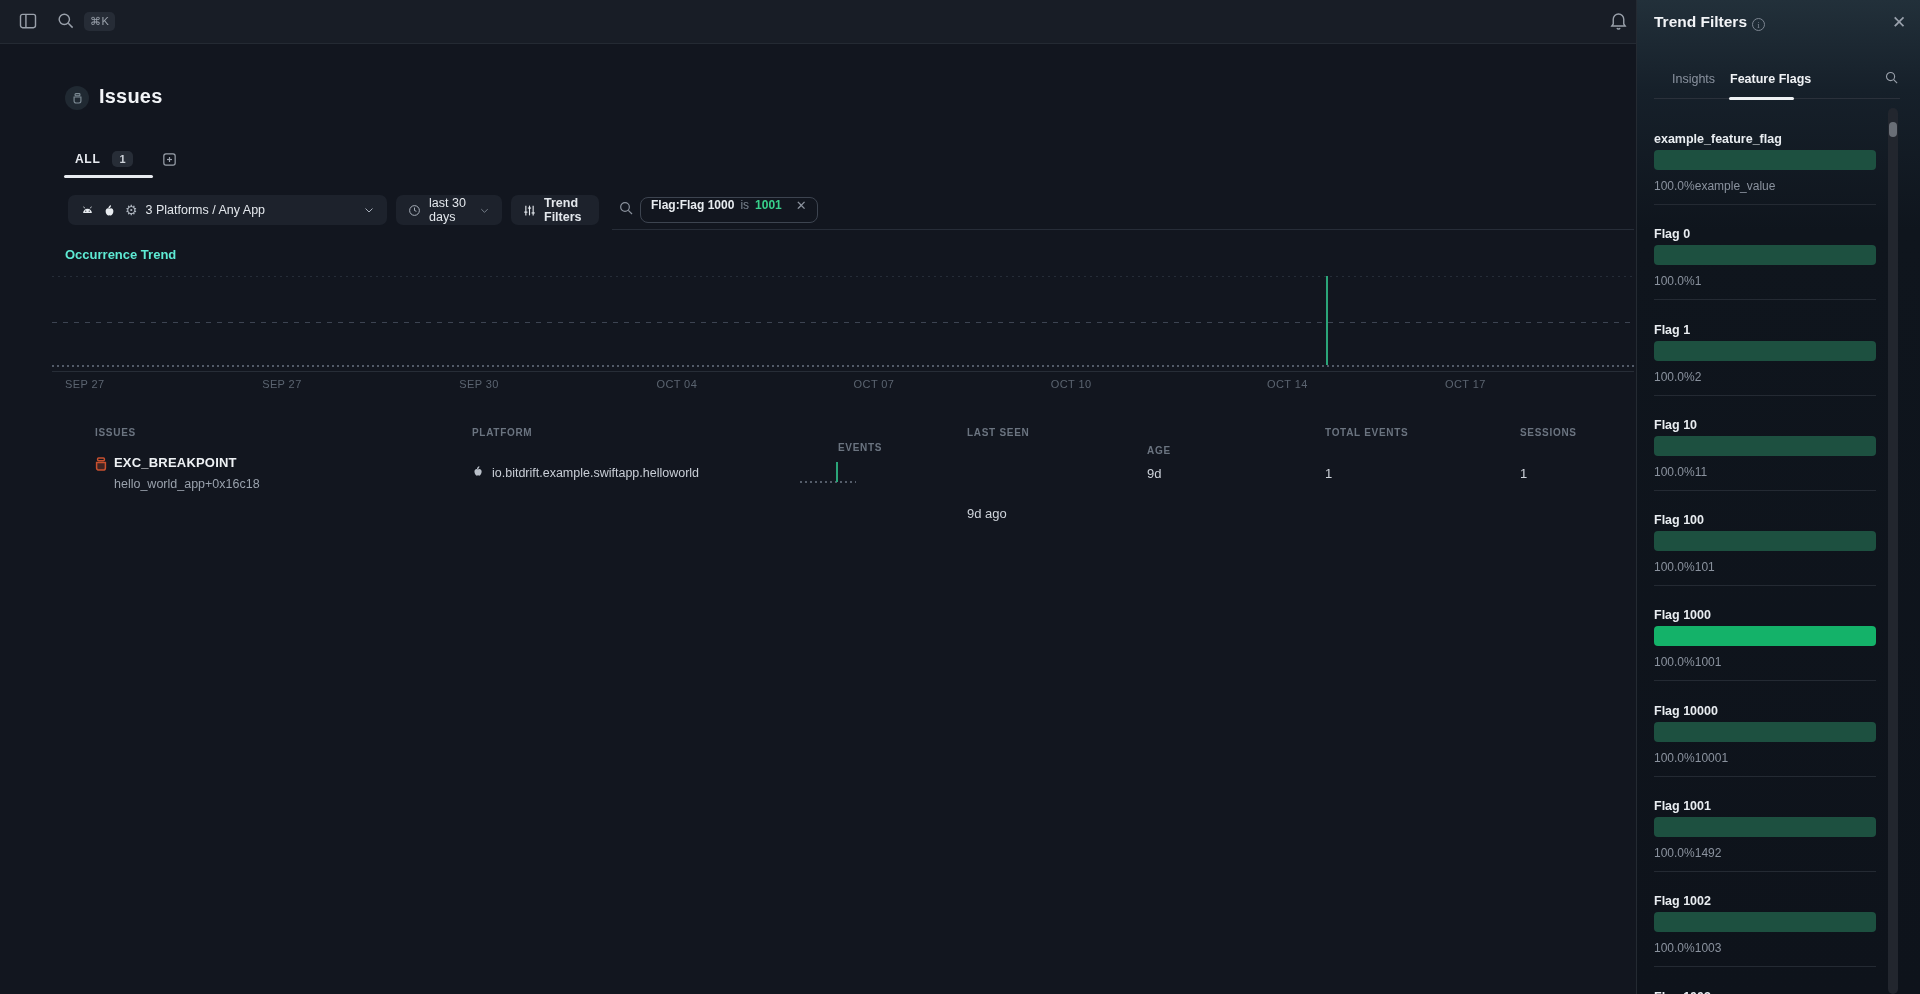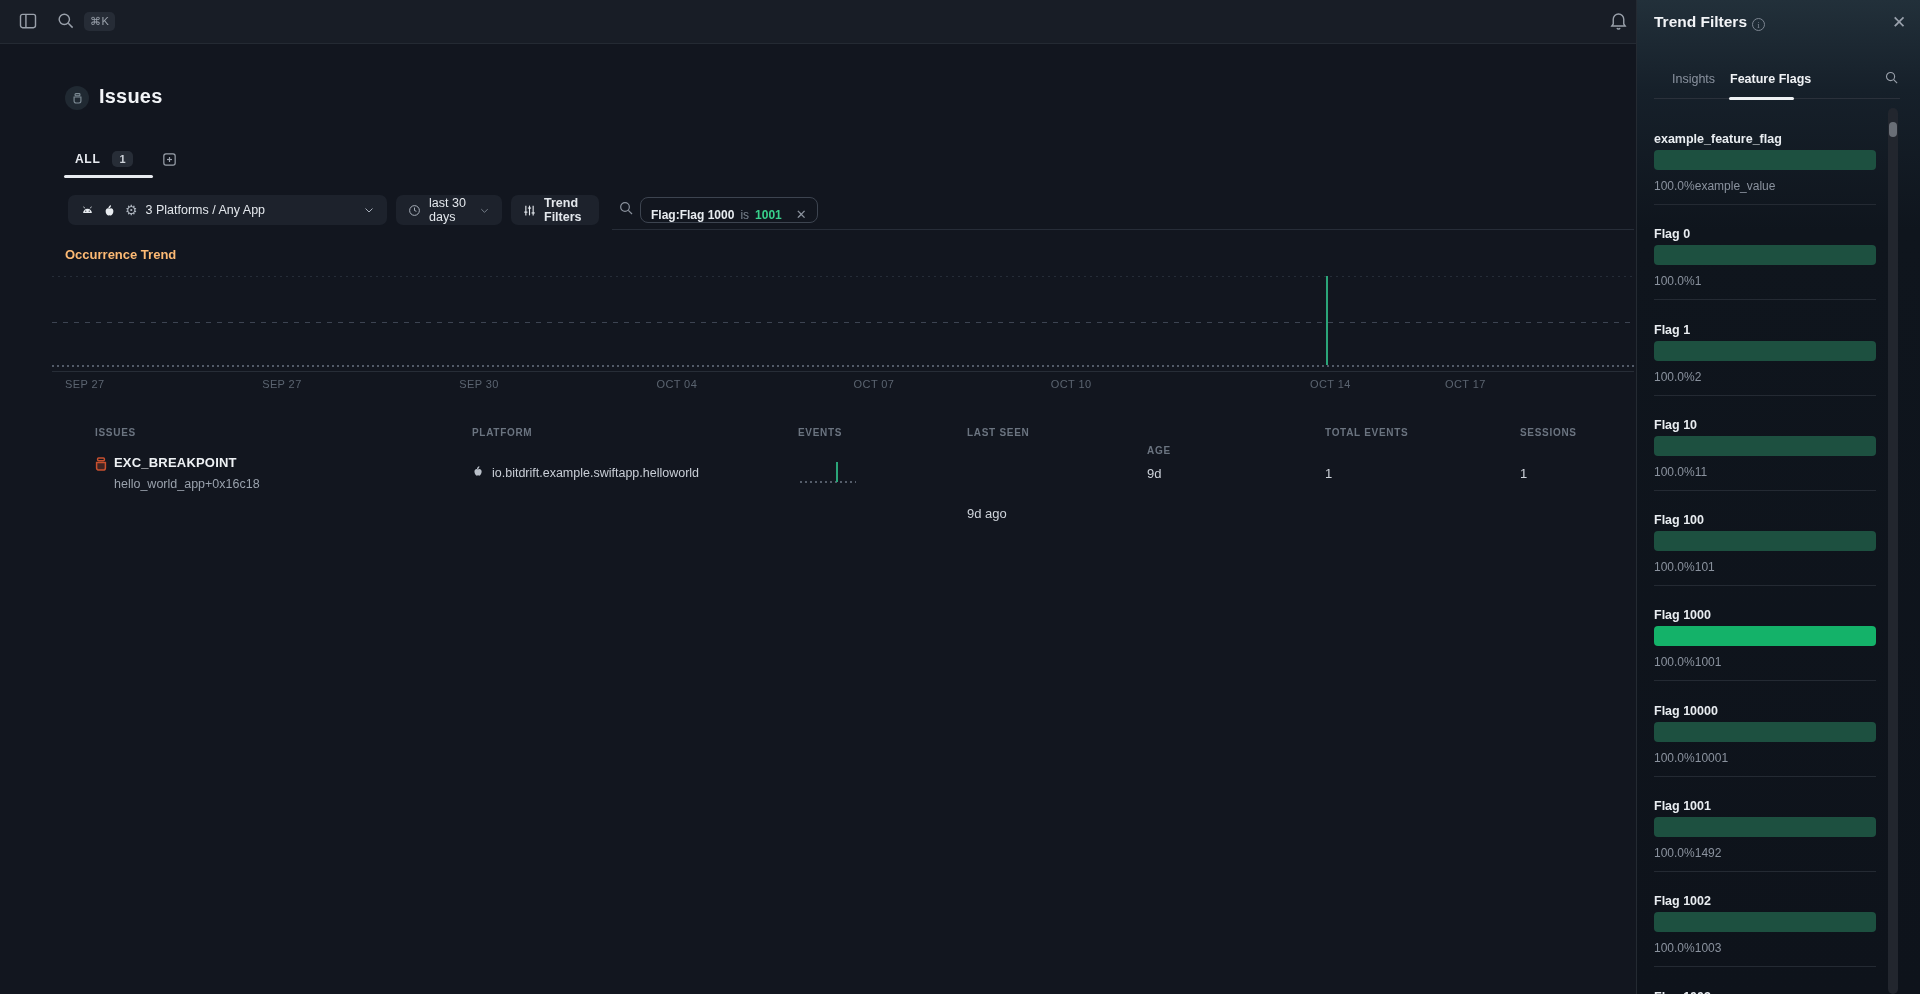--- a/index.html
+++ b/index.html
@@ -25,29 +25,29 @@
   .tab-add { left:161px; top:151px; }
 
   
   .pill { top:195px; height:30px; background:#1d222c; border-radius:7px; display:flex; align-items:center; gap:8px; padding:0 12px; color:#e3e7ec; font-size:12.5px; cursor:pointer; }
   .pill-platforms { left:68px; width:319px; }
   .pill-date { left:396px; width:106px; }
   .pill-trend { left:511px; width:88px; font-weight:700; }
   .pill .spacer { flex:1; }
   .chev { color:#a7aeb9; }
   .search-row-icon { left:618px; top:200px; }
-  .chip { left:640px; top:197px; height:26px; border:1px solid #3d4450; border-radius:8px; display:flex; align-items:flex-end; gap:6px; padding:0 10px; font-size:12px; cursor:pointer; }
+  .chip { left:640px; top:197px; height:26px; border:1px solid #3d4450; border-radius:8px; display:flex; align-items:flex-start; gap:6px; padding:0 10px; font-size:12px; cursor:pointer; }
   .chip-field { color:#e8ecf0; font-weight:700; }
   .chip-op { color:#7c8590; }
   .chip-value { color:#38d18c; font-weight:600; }
   .chip-x { color:#8b929d; font-size:13px; margin-left:8px; cursor:pointer; }
   .search-underline { left:612px; top:229px; width:1022px; height:1px; background:#272d38; }
 
   
-  .chart-label { left:65px; top:247px; font-size:13px; font-weight:700; color:#fdba74; }
+  .chart-label { left:65px; top:247px; font-size:13px; font-weight:700; color:#5eead4; }
   .gridline { left:52px; width:1582px; }
   .grid-top { top:276px; height:1px; background-image:repeating-linear-gradient(90deg,#262d38 0 2px, transparent 2px 6px); }
   .grid-mid { top:322px; height:1px; background-image:repeating-linear-gradient(90deg,#3d4452 0 5px, transparent 5px 11px); }
   .grid-bot { top:365px; height:2px; background-image:repeating-linear-gradient(90deg,#525a68 0 2px, transparent 2px 5px); }
   .grid-axis { top:371px; height:1px; background:#272d37; }
   .chart-spike { left:1326px; top:276px; width:2px; height:89px; background:#2ba579; }
   .x-tick { top:378px; font-size:11px; color:#5b6470; letter-spacing:.4px; white-space:nowrap; }
 
   
   .th { top:427px; font-size:10px; color:#6b7480; font-weight:700; letter-spacing:.7px; white-space:nowrap; }
@@ -205,28 +205,28 @@
   <div class="abs gridline grid-bot"></div>
   <div class="abs gridline grid-axis"></div>
   <div class="abs chart-spike"></div>
   <div id="x-ticks">
       <span class="abs x-tick" style="left: 65px;">SEP 27</span>
       <span class="abs x-tick" style="left: 262.15px;">SEP 27</span>
       <span class="abs x-tick" style="left: 459.3px;">SEP 30</span>
       <span class="abs x-tick" style="left: 656.45px;">OCT 04</span>
       <span class="abs x-tick" style="left: 853.6px;">OCT 07</span>
       <span class="abs x-tick" style="left: 1050.75px;">OCT 10</span>
-      <span class="abs x-tick" style="left: 1310px;">OCT 14</span>
+      <span class="abs x-tick" style="left: 1267px;">OCT 14</span>
       <span class="abs x-tick" style="left: 1445.05px;">OCT 17</span>
     </div>
 
   <div id="table-head">
       <span class="abs th" style="left: 95px;">ISSUES</span>
       <span class="abs th" style="left: 472px;">PLATFORM</span>
-      <span class="abs th" style="left: 798px;">EVENTS</span>
+      <span class="abs th" style="left: 838px; margin-top: 15px;">EVENTS</span>
       <span class="abs th" style="left: 967px;">LAST SEEN</span>
       <span class="abs th" style="left: 1147px; margin-top: 18px;">AGE</span>
       <span class="abs th" style="left: 1325px;">TOTAL EVENTS</span>
       <span class="abs th" style="left: 1520px;">SESSIONS</span>
     </div>
 
   <div>
     <span class="abs icon-btn" style="left:93px; top:456px;">
       <svg width="16" height="17" viewBox="0 0 16 16" fill="none" stroke="#c8502f" stroke-width="1.5">
           <rect x="4.6" y="1.4" width="6.8" height="2.8" rx="1"></rect>

